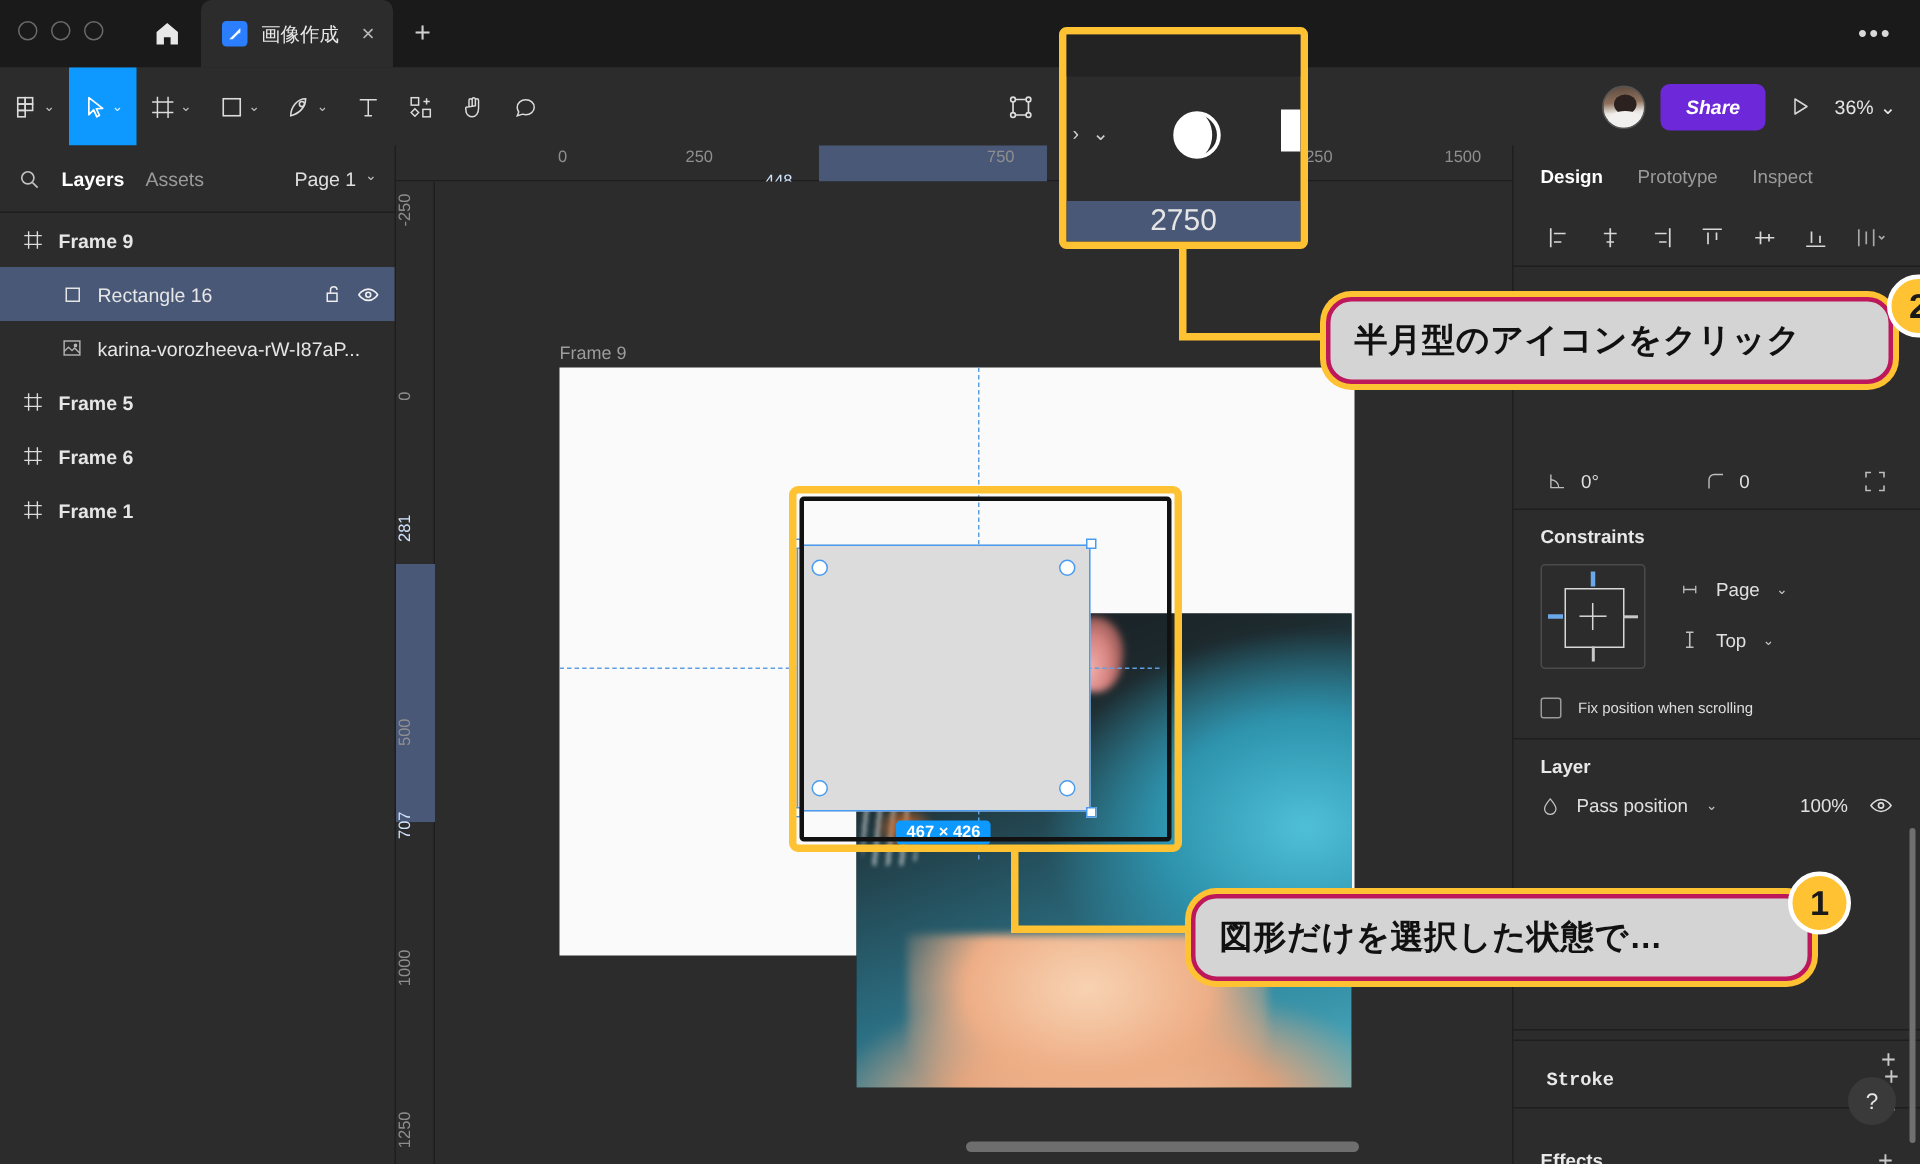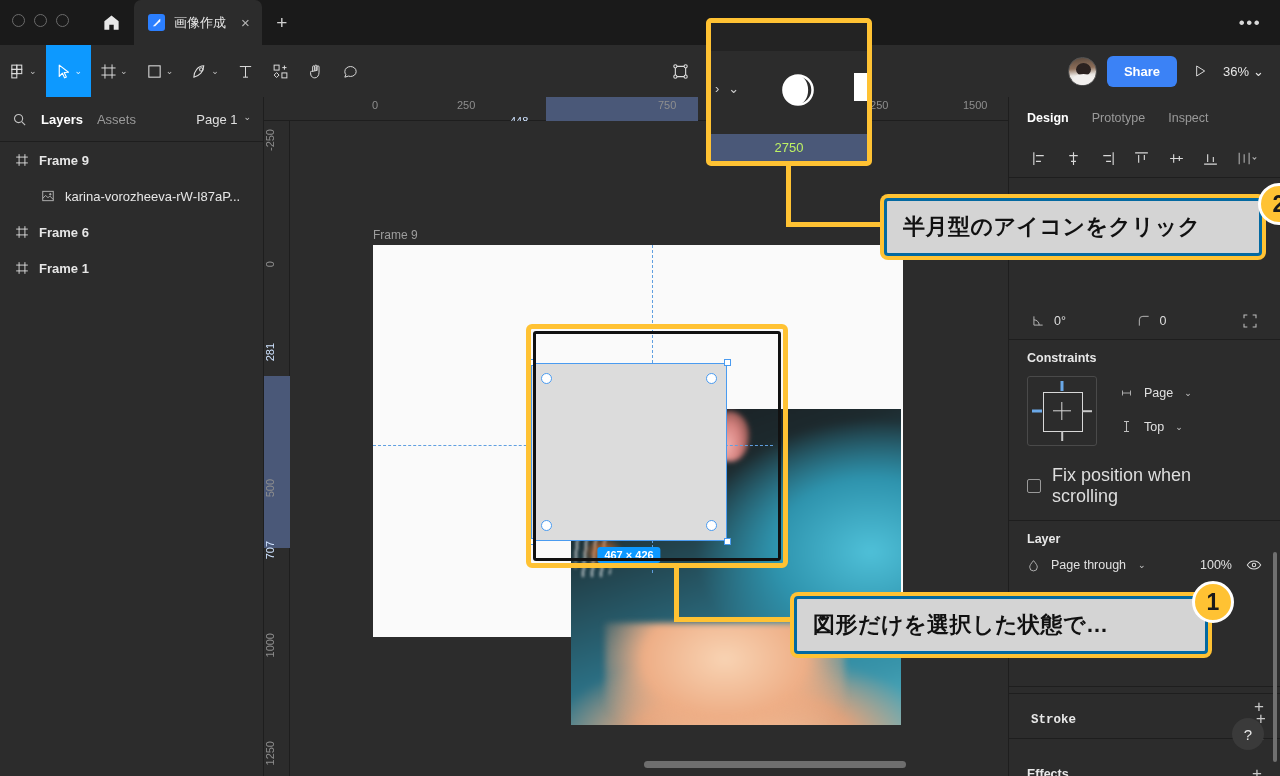--- a/index.html
+++ b/index.html
@@ -67,22 +67,22 @@
   }
   .avatar::after {
     content:""; position:absolute; left:7px; top:5px; width:15px; height:13px;
     border-radius:50%; background:#2b2220;
   }
   .avatar::before {
     content:""; position:absolute; left:3px; bottom:-2px; width:23px; height:13px;
     border-radius:50% 50% 0 0; background:#f2f0ee; z-index:2;
   }
   .share-btn {
-    background: #3b82f6; color:#fff; font-size:13px; font-weight:700;
-    padding: 8px 17px; border-radius: 6px;
+    background: #6d28d9; color:#fff; font-size:13px; font-weight:700;
+    padding: 8px 17px; border-radius: 6px; font-style: italic;
   }
   .present-btn { color:#d8d8d8; padding: 0 5px; display:flex; align-items:center; }
   .zoom-ctl { color:#e6e6e6; font-size:13px; display:flex; align-items:center; gap:4px; padding-right:2px; }
 
   .mask-tool {
     position: absolute; left: 664px; top: 0; height: 52px; width: 32px;
     display:flex; align-items:center; justify-content:center; color:#dcdcdc;
   }
 
   
@@ -217,21 +217,21 @@
   .cb-plus::before,.cb-plus::after{content:"";position:absolute;background:#d8d8d8;}
   .cb-plus::before{left:50%;top:0;width:1.4px;height:18px;transform:translateX(-50%);}
   .cb-plus::after{top:50%;left:0;height:1.4px;width:18px;transform:translateY(-50%);}
   .cb-arm{position:absolute;background:#c8c8c8;}
   .cb-arm.top{left:50%;top:4px;width:3px;height:10px;transform:translateX(-50%);background:#6aa8e8;}
   .cb-arm.bottom{left:50%;bottom:4px;width:1.6px;height:10px;transform:translateX(-50%);}
   .cb-arm.left{top:50%;left:4px;height:3px;width:10px;transform:translateY(-50%);background:#6aa8e8;}
   .cb-arm.right{top:50%;right:4px;height:1.6px;width:10px;transform:translateY(-50%);}
   .constraint-fields { display:flex; flex-direction:column; gap:19px; padding-top:10px; }
   .cfield { display:flex; align-items:center; gap:10px; color:#e0e0e0; font-size:12.5px; }
-  .fix-row { display:flex; align-items:center; gap:11px; margin-top:19px; color:#dedede; font-size:18px; }
+  .fix-row { display:flex; align-items:center; gap:11px; margin-top:19px; color:#dedede; font-size:10px; }
   .chkbox { width:14px; height:14px; border:1.4px solid #9a9a9a; border-radius:2px; }
   .layer-blend-row { display:flex; align-items:center; gap:11px; color:#e0e0e0; font-size:12.5px; }
   .blend-opacity { margin-left:auto; display:flex; align-items:center; gap:14px; }
   .sec-header { display:flex; align-items:center; padding: 14px 18px; }
   .sec-header .t { font-size:12.5px; font-weight:700; color:#e8e8e8; }
   .sec-header .plus { margin-left:auto; color:#c8c8c8; font-size:17px; line-height:1; }
   .fill-plusminus { position:absolute; right:16px; top:600px; display:flex; flex-direction:column; gap:13px;
                     color:#c8c8c8; font-size:17px; }
   .help-btn {
     position:absolute; right:16px; bottom:26px; width:32px; height:32px; border-radius:50%;
@@ -248,28 +248,28 @@
   
   .zoom-callout {
     position:absolute; left:706px; top:18px; width:166px; height:148px;
     border:5px solid #ffc233; border-radius:5px; background:#2c2c2c; overflow:hidden;
   }
   .zc-topbar { position:absolute; left:0; top:0; width:100%; height:28px; background:#232323; }
   .zc-chev { position:absolute; left:4px; top:58px; color:#cfcfcf; font-size:13px; display:flex; gap:9px; align-items:center; }
   .zc-moon { position:absolute; left:68px; top:48px; width:38px; height:38px; }
   .zc-white { position:absolute; left:143px; top:50px; width:13px; height:28px; background:#fff; }
   .zc-blue { position:absolute; left:0; bottom:0; width:100%; height:27px; background:#4a5878;
-             display:flex; align-items:center; justify-content:center; color:#bef264; font-size:13px; }
+             display:flex; align-items:center; justify-content:center; color:#e5e5e5; font-size:20px; }
 
   .lead { position:absolute; background:#ffc233; }
 
   .bubble {
-    position:absolute; background:#d4d4d4; border:3px solid #0369a1;
+    position:absolute; background:#d4d4d4; border:3px solid #be185d;
     box-shadow: 0 0 0 4px #ffc233;
-    border-radius:4px; display:flex; align-items:center; padding:0 16px;
+    border-radius:17px; display:flex; align-items:center; padding:0 16px;
     font-weight:700; color:#111; letter-spacing:.5px;
   }
   .bubble.b2 { left:884px; top:198px; width:378px; height:58px; font-size:22px; }
   .bubble.b1 { left:794px; top:596px; width:414px; height:58px; font-size:22px; }
   .badge {
     position:absolute; width:42px; height:42px; border-radius:50%;
     background:#ffc233; border:3px solid #fff;
     display:flex; align-items:center; justify-content:center;
     color:#1a1a1a; font-size:23px; font-weight:700;
   }
@@ -456,32 +456,62 @@
 
     <div class="layer-row root">
       <span class="layer-icon">
         <svg width="14" height="14" viewBox="0 0 24 24" fill="none" stroke="#dcdcdc" stroke-width="1.6">
           <path d="M7 2v20M17 2v20M2 7h20M2 17h20"></path>
         </svg>
       </span>
       <span class="layer-name">Frame 9</span>
     </div>
 
+    <div class="layer-row child selected">
+      <span class="layer-icon">
+        <svg width="13" height="13" viewBox="0 0 24 24" fill="none" stroke="#e8e8e8" stroke-width="1.8">
+          <rect x="4" y="4" width="16" height="16"></rect>
+        </svg>
+      </span>
+      <span class="layer-name plain">Rectangle 16</span>
+      <span class="layer-actions">
+        <span>
+          <svg width="13" height="14" viewBox="0 0 24 24" fill="none" stroke="#f0f0f0" stroke-width="1.8">
+            <rect x="4" y="11" width="12" height="10"></rect>
+            <path d="M8 11V7a4 4 0 0 1 8 0"></path>
+          </svg>
+        </span>
+        <span>
+          <svg width="15" height="15" viewBox="0 0 24 24" fill="none" stroke="#f0f0f0" stroke-width="1.7">
+            <path d="M2 12s3.6-6 10-6 10 6 10 6-3.6 6-10 6-10-6-10-6z"></path>
+            <circle cx="12" cy="12" r="2.6"></circle>
+          </svg>
+        </span>
+      </span>
+    </div>
 
     <div class="layer-row child">
       <span class="layer-icon">
         <svg width="14" height="14" viewBox="0 0 24 24" fill="none" stroke="#b4b4b4" stroke-width="1.6">
           <rect x="3" y="4" width="18" height="16"></rect>
           <path d="M3 16l5-5 4 4 3-3 6 6"></path>
             <circle cx="16" cy="9" r="1.3" fill="#b4b4b4"></circle>
         </svg>
       </span>
       <span class="layer-name plain">karina-vorozheeva-rW-I87aP...</span>
     </div>
 
+    <div class="layer-row root">
+      <span class="layer-icon">
+        <svg width="14" height="14" viewBox="0 0 24 24" fill="none" stroke="#dcdcdc" stroke-width="1.6">
+          <path d="M7 2v20M17 2v20M2 7h20M2 17h20"></path>
+        </svg>
+      </span>
+      <span class="layer-name">Frame 5</span>
+    </div>
 
     <div class="layer-row root">
       <span class="layer-icon">
         <svg width="14" height="14" viewBox="0 0 24 24" fill="none" stroke="#dcdcdc" stroke-width="1.6">
           <path d="M7 2v20M17 2v20M2 7h20M2 17h20"></path>
         </svg>
       </span>
       <span class="layer-name">Frame 6</span>
     </div>
 
@@ -663,21 +693,21 @@
     <div class="rp-sec-div"></div>
 
     <div class="rp-sec">
       <div class="rp-sec-title">Layer</div>
       <div class="layer-blend-row">
         <span>
           <svg width="13" height="15" viewBox="0 0 24 24" fill="none" stroke="#c0c0c0" stroke-width="1.6">
             <path d="M12 3 C7 9 5 12 5 15a7 7 0 0 0 14 0c0-3-2-6-7-12z"></path>
           </svg>
           </span>
-        <span>Page through</span>
+        <span>Pass position</span>
         <span class="caret">⌄</span>
         <span class="blend-opacity">
           <span>100%</span>
           <span>
             <svg width="16" height="16" viewBox="0 0 24 24" fill="none" stroke="#dcdcdc" stroke-width="1.6">
               <path d="M2 12s3.6-6 10-6 10 6 10 6-3.6 6-10 6-10-6-10-6z"></path>
                 <circle cx="12" cy="12" r="2.6"></circle>
             </svg>
             </span>
         </span>

